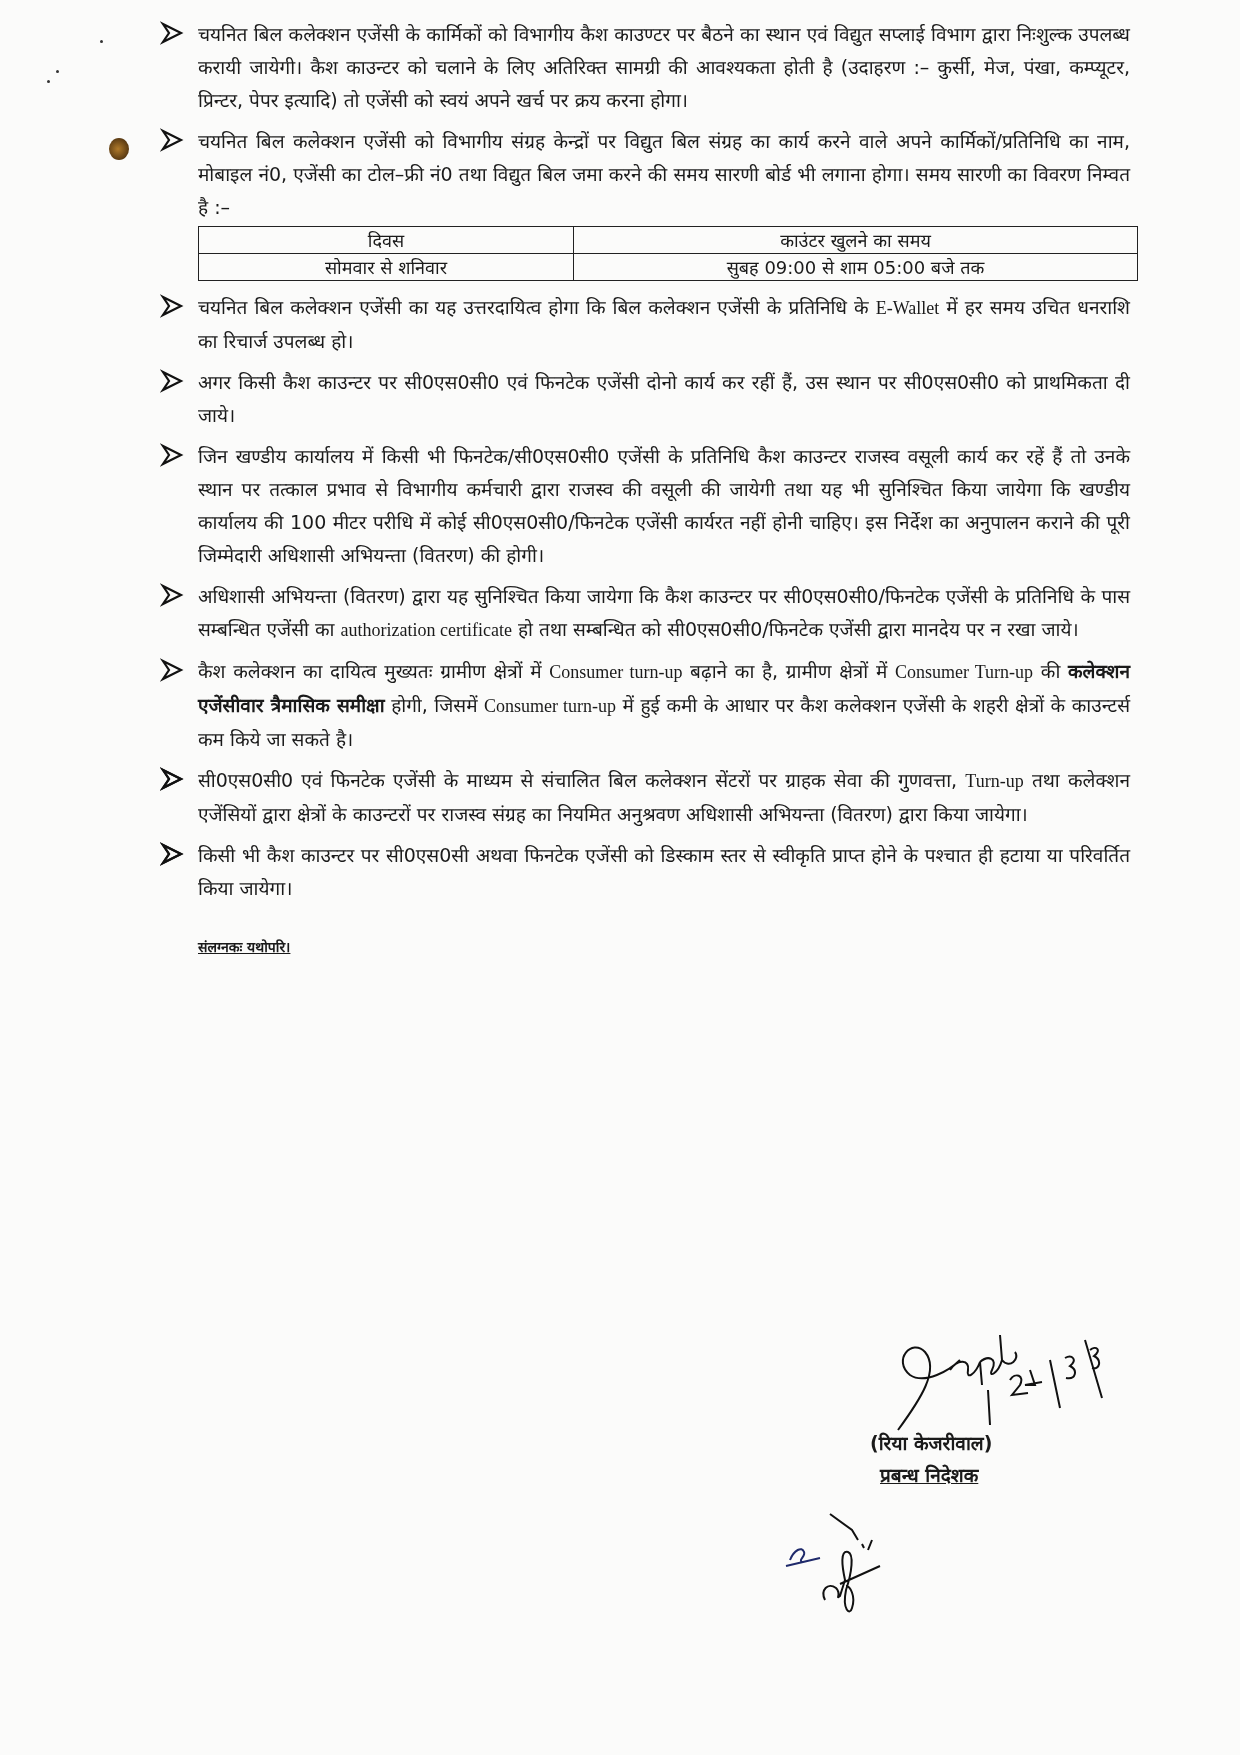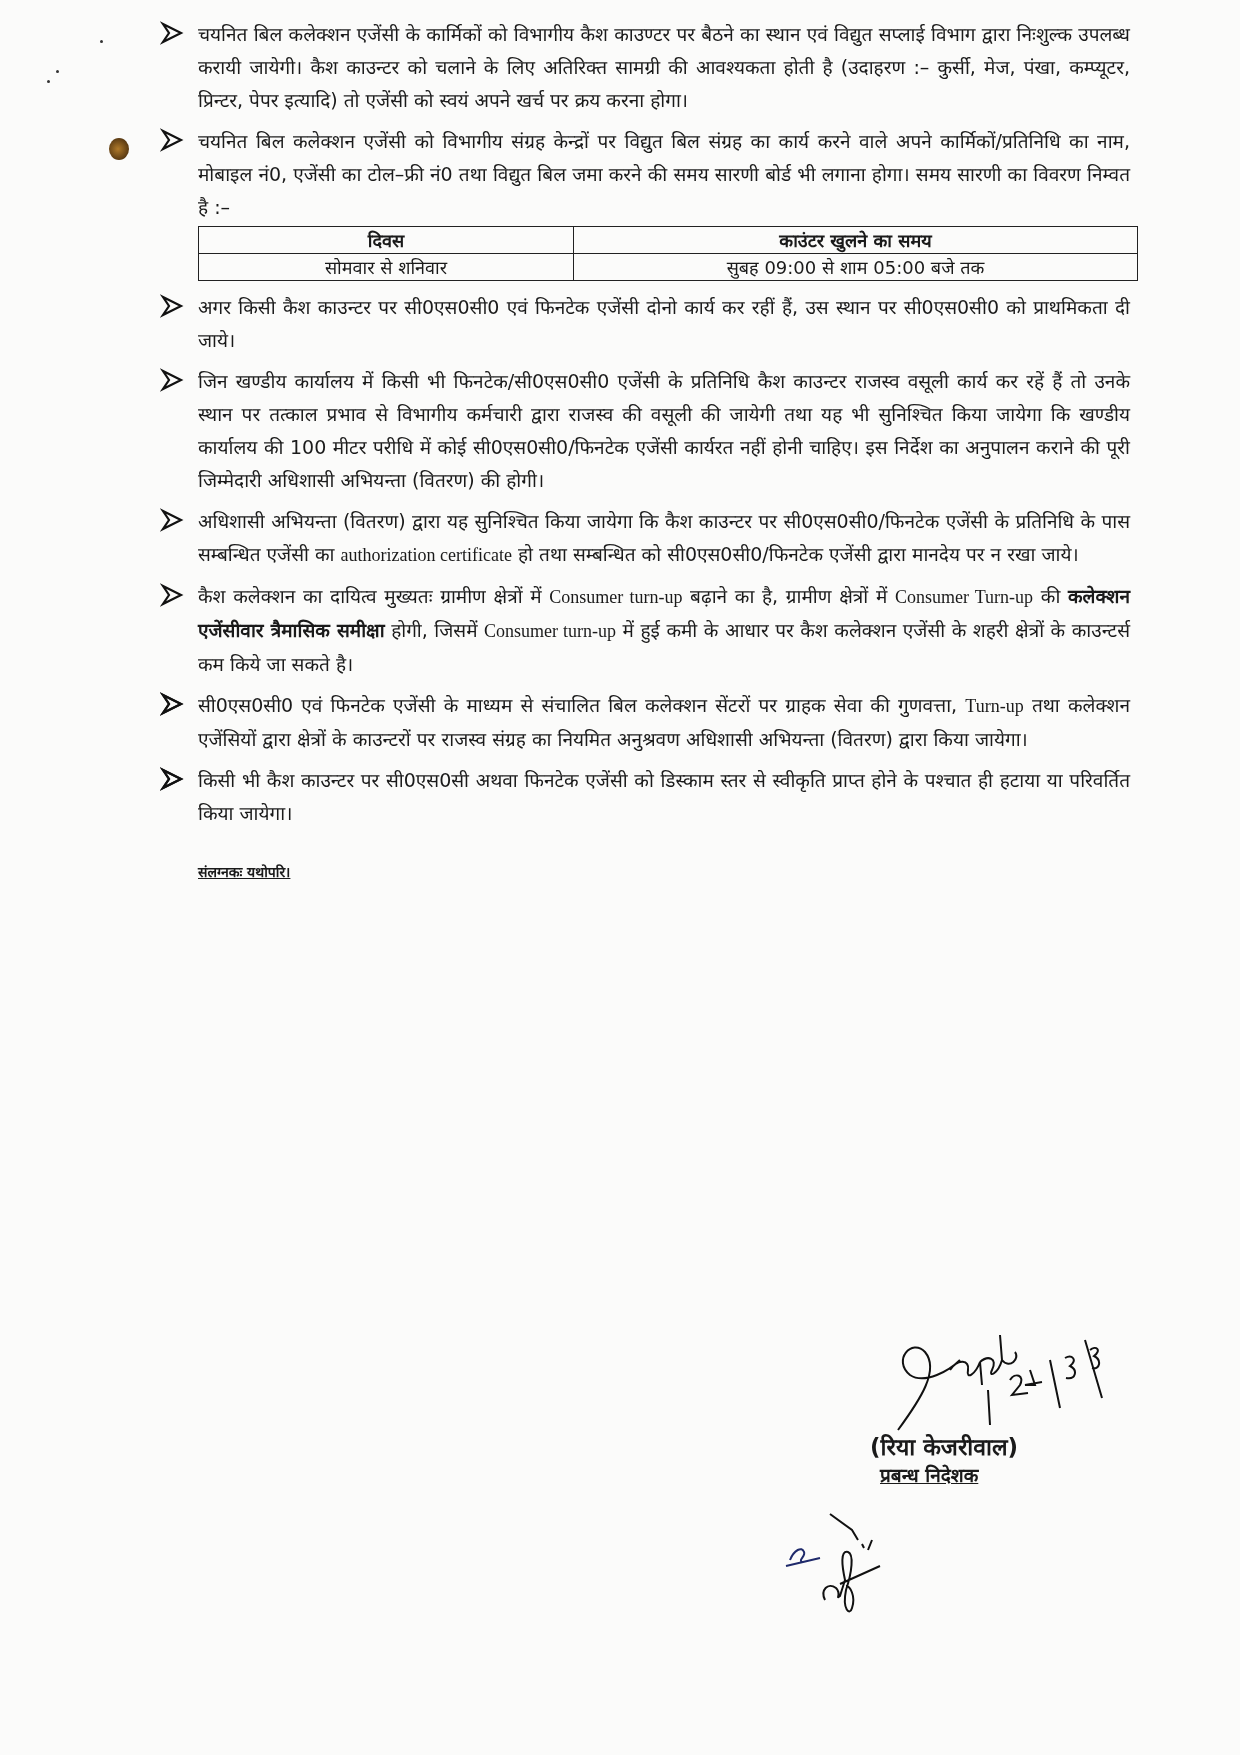--- a/index.html
+++ b/index.html
@@ -22,28 +22,28 @@
   .en { font-family: "Liberation Serif", serif; font-size: 18px; }
   .bold { font-weight: bold; }
   table.timing {
     border-collapse: collapse; width: 940px; margin: 2px 0 10px 38px;
     font-size: 18px;
   }
   table.timing th, table.timing td {
     border: 1.5px solid #222; text-align: center; height: 26px; padding: 0 6px;
     font-weight: normal;
   }
-  table.timing th { font-weight: bold; border-radius: 12px; }
+  table.timing th { font-weight: normal; border-radius: 12px; }
   table.timing col.c1 { width: 375px; }
   .enclosure {
     margin: 24px 0 0 38px; font-size: 14px; font-weight: bold;
     text-decoration: underline; display: inline-block;
   }
   .sig-scribble { position: absolute; left: 880px; top: 1330px; width: 230px; height: 110px; }
-  .sig-name { position: absolute; left: 870px; top: 1430px; font-size: 23px; font-weight: bold; }
+  .sig-name { position: absolute; left: 870px; top: 1430px; font-size: 19px; font-weight: bold; }
   .sig-title { position: absolute; left: 880px; top: 1462px; font-size: 19px; font-weight: bold; text-decoration: underline; text-align: center; }
   .initials { position: absolute; left: 780px; top: 1500px; width: 160px; height: 120px; }
   .stain { position: absolute; left: 109px; top: 138px; width: 20px; height: 22px; border-radius: 50%;
     background: radial-gradient(circle at 45% 50%, #b07a2a 0%, #5a3a12 70%, #3a2508 100%); }
   .speck { position: absolute; width: 3px; height: 3px; border-radius: 50%; background: #333; }
 </style>
 </head>
 <body>
 
 <div class="page">
@@ -88,20 +88,28 @@
       </thead>
       <tbody>
         <tr>
           <td>सोमवार से शनिवार</td>
           <td>सुबह 09:00 से शाम 05:00 बजे तक</td>
         </tr>
       </tbody>
     </table>
 
     
+    <div class="bullet">
+      <span class="arrow">
+          <svg viewBox="0 0 24 24">
+            <path d="M3 3 L21 12 L3 21 L9 12 Z" fill="none" stroke="#111" stroke-width="2.2"></path>
+          </svg>
+        </span>
+      <span>चयनित बिल कलेक्शन एजेंसी का यह उत्तरदायित्व होगा कि बिल कलेक्शन एजेंसी के प्रतिनिधि के </span><span class="en">E-Wallet</span><span> में हर समय उचित धनराशि का रिचार्ज उपलब्ध हो।</span>
+    </div>
 
     
     <div class="bullet">
       <span class="arrow">
           <svg viewBox="0 0 24 24">
             <path d="M3 3 L21 12 L3 21 L9 12 Z" fill="none" stroke="#111" stroke-width="2.2"></path>
           </svg>
         </span>
       <span>अगर किसी कैश काउन्टर पर सी0एस0सी0 एवं फिनटेक एजेंसी दोनो कार्य कर रहीं हैं, उस स्थान पर सी0एस0सी0 को प्राथमिकता दी जाये।</span>
     </div>

